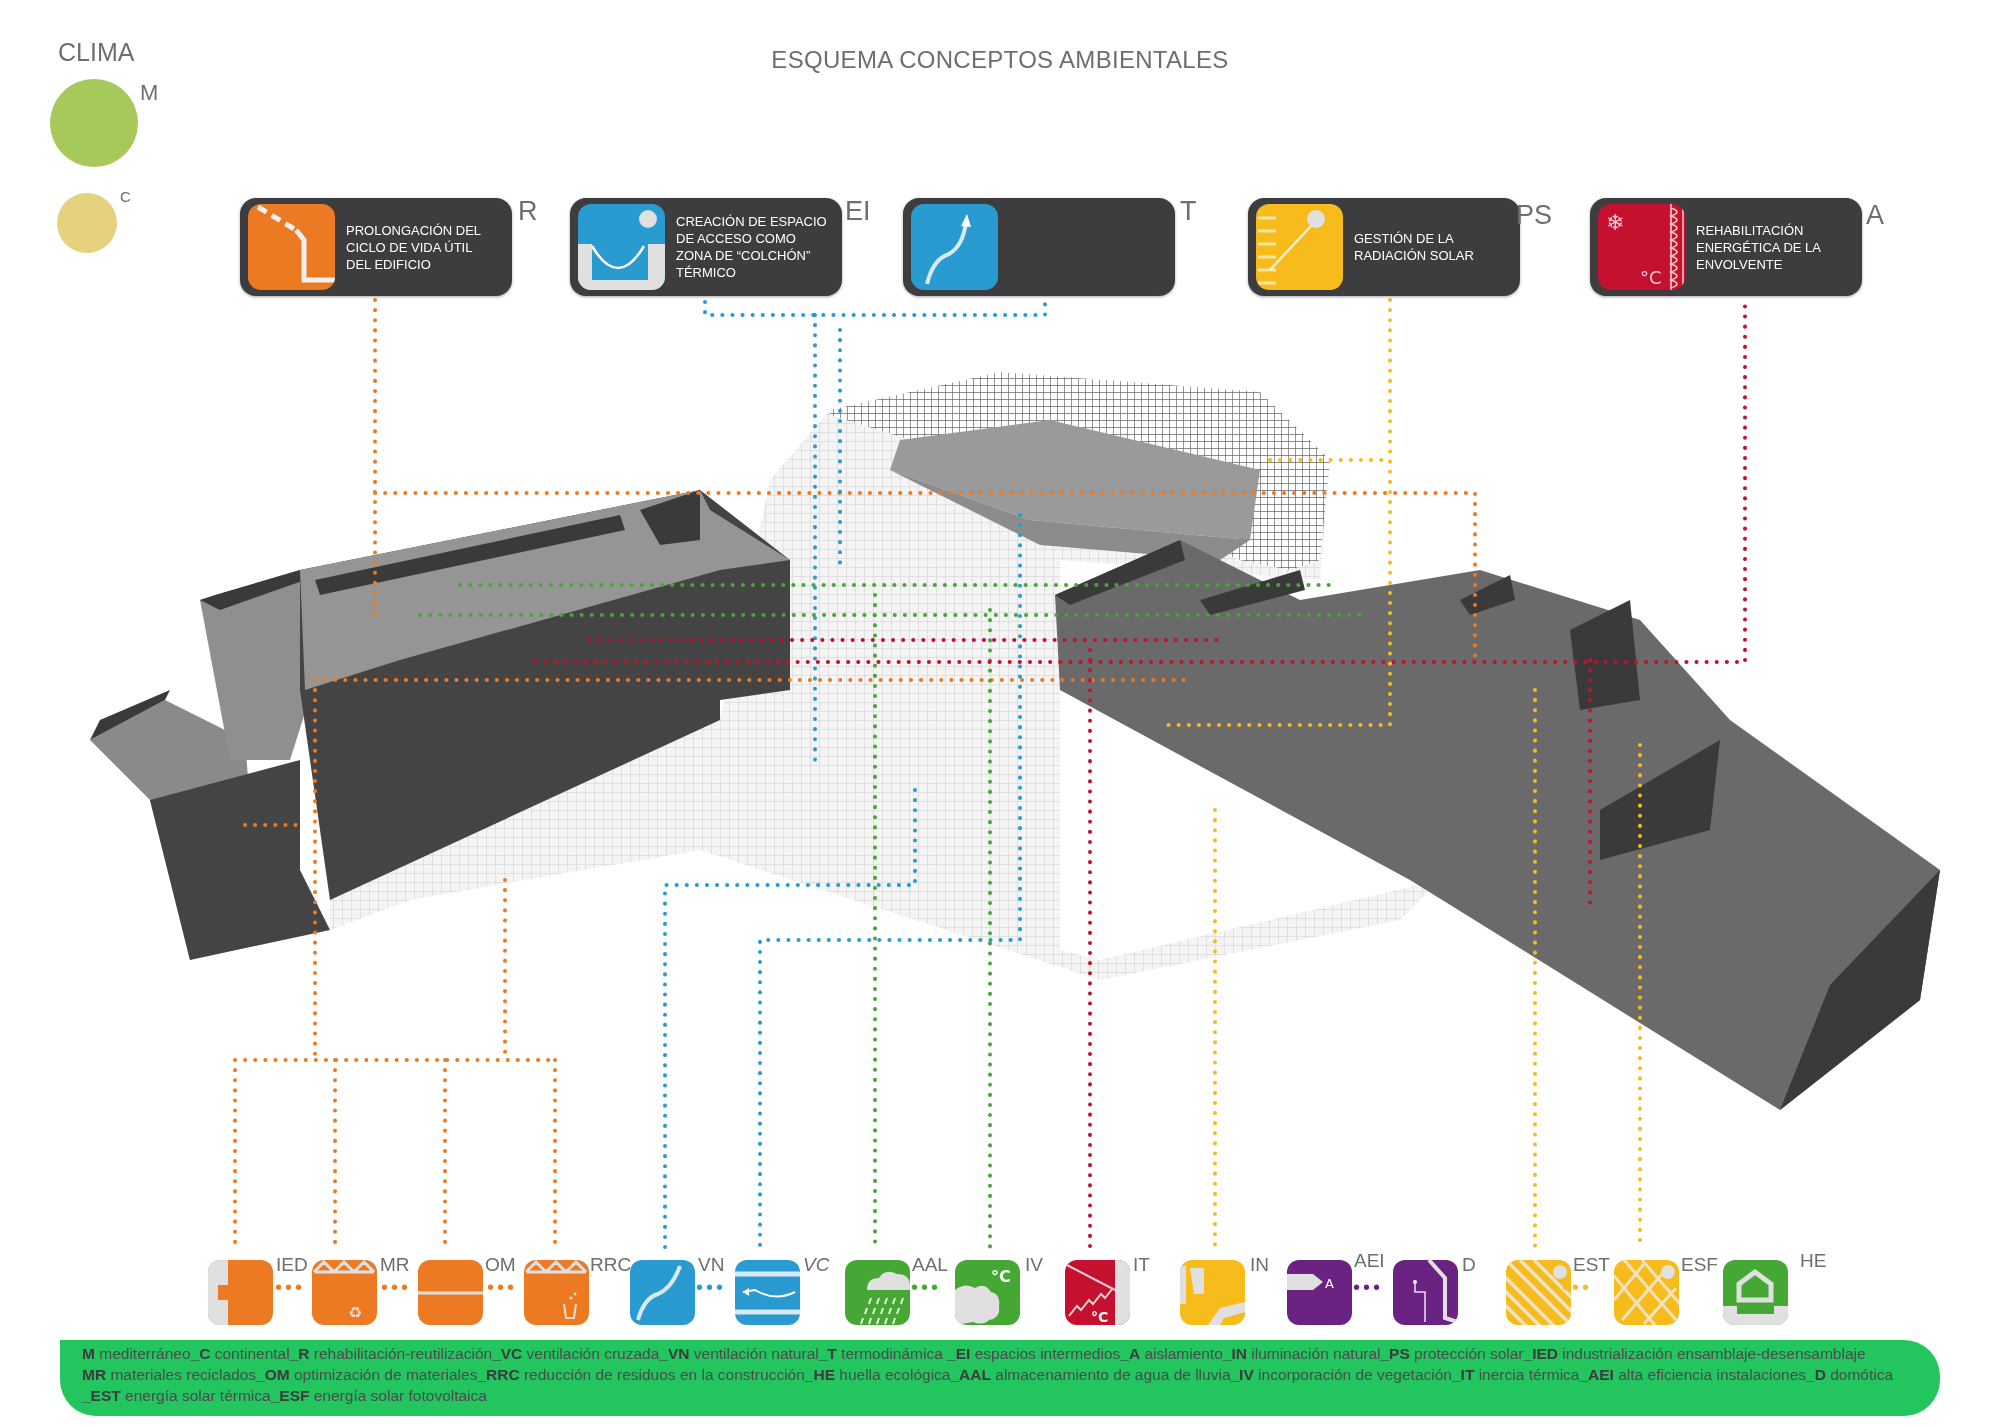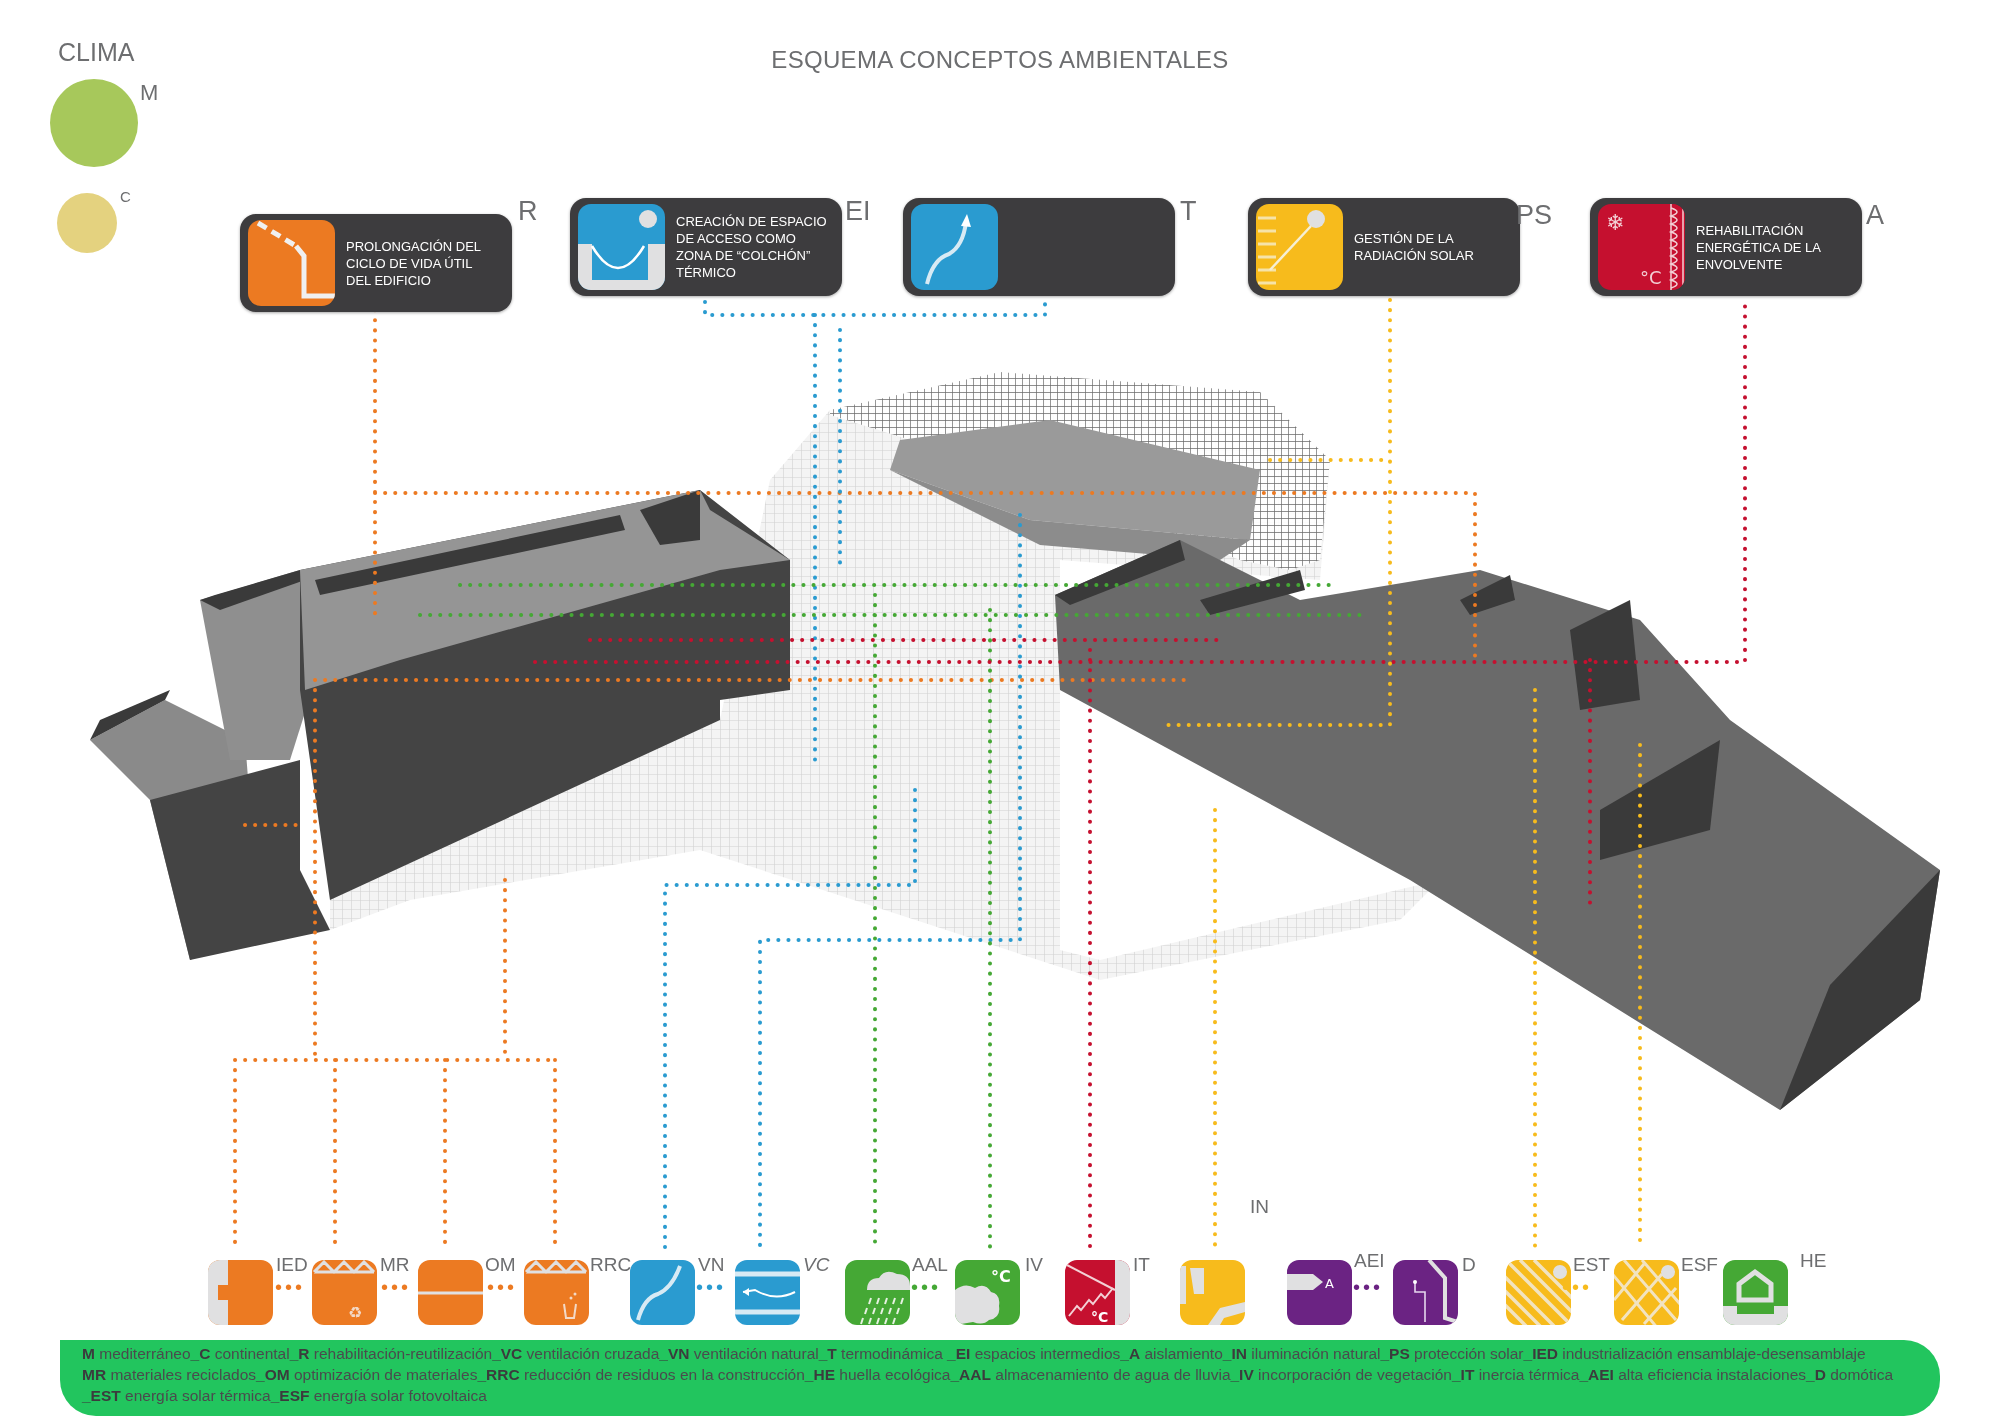--- a/index.html
+++ b/index.html
@@ -89,21 +89,21 @@
     <path stroke="#2a9bd0" d="M705 302 V315 H1045 V302 M815 315 V760 M840 330 V568 M1020 515 V940 H760 V1250 M915 790 V885 H665 V1250"></path>
 
     <path stroke="#45a835" d="M460 585 H1330 M420 615 H1365 M875 595 V1250 M990 610 V1250"></path>
 
     <path stroke="#c5102f" d="M590 640 H1225 M535 662 H1745 V300 M1090 650 V1250 M1590 660 V905"></path>
 
     <path stroke="#f7bb1c" d="M1390 300 V725 H1160 M1270 460 H1390 M1215 810 V1250 M1535 690 V1250 M1640 745 V1250"></path>
   </g>
 </svg>
 
-<div class="abs concept" style="left:240px; top:198px;margin-top:16px;">
+<div class="abs concept" style="left:240px; top:198px;">
   <div class="tile" style="background:#ec7a22;">
     <svg width="87" height="86" viewBox="0 0 87 86">
       <path d="M10 3 L48 26" stroke="#f0f0f0" stroke-width="5" stroke-dasharray="10 6" fill="none"></path>
       <path d="M48 26 L56 36 L56 76 L87 76" stroke="#f0f0f0" stroke-width="5" fill="none"></path>
     </svg>
   </div>
   <div class="ctext">PROLONGACIÓN DEL
 CICLO DE VIDA ÚTIL
 DEL EDIFICIO</div>
 </div>
@@ -247,21 +247,21 @@
   </svg>
 </div>
 <div class="abs mini-code" style="left:1133px; top:1254px;">IT</div>
 
 <div class="abs mini" style="left:1180px; top:1260px; background:#f7bb1c;">
   <svg width="65" height="65" viewBox="0 0 65 65">
     <path d="M0 6 H6 V44 H0 Z M10 8 H24 V34 H14 Z" fill="#e0e0e1"></path>
     <path d="M28 65 L40 48 L65 42 V52 L44 58 L40 65 Z" fill="#e0e0e1"></path>
   </svg>
 </div>
-<div class="abs mini-code" style="left:1250px; top:1196px;">IN</div>
+<div class="abs mini-code" style="left:1250px; top:1254px;">IN</div>
 
 <div class="abs mini" style="left:1287px; top:1260px; background:#6b2383;">
   <svg width="65" height="65" viewBox="0 0 65 65">
     <path d="M0 14 H26 L36 22 L26 30 H0 Z" fill="#e0e0e1"></path>
     <text x="38" y="28" font-size="13" fill="#ffffff" font-family="DejaVu Sans, sans-serif">A</text>
   </svg>
 </div>
 <div class="abs mini-code" style="left:1354px; top:1250px;">AEI</div>
 <div class="abs mini-dots" style="left:1353px; top:1276px; color:#6b2383;">•••</div>
 

